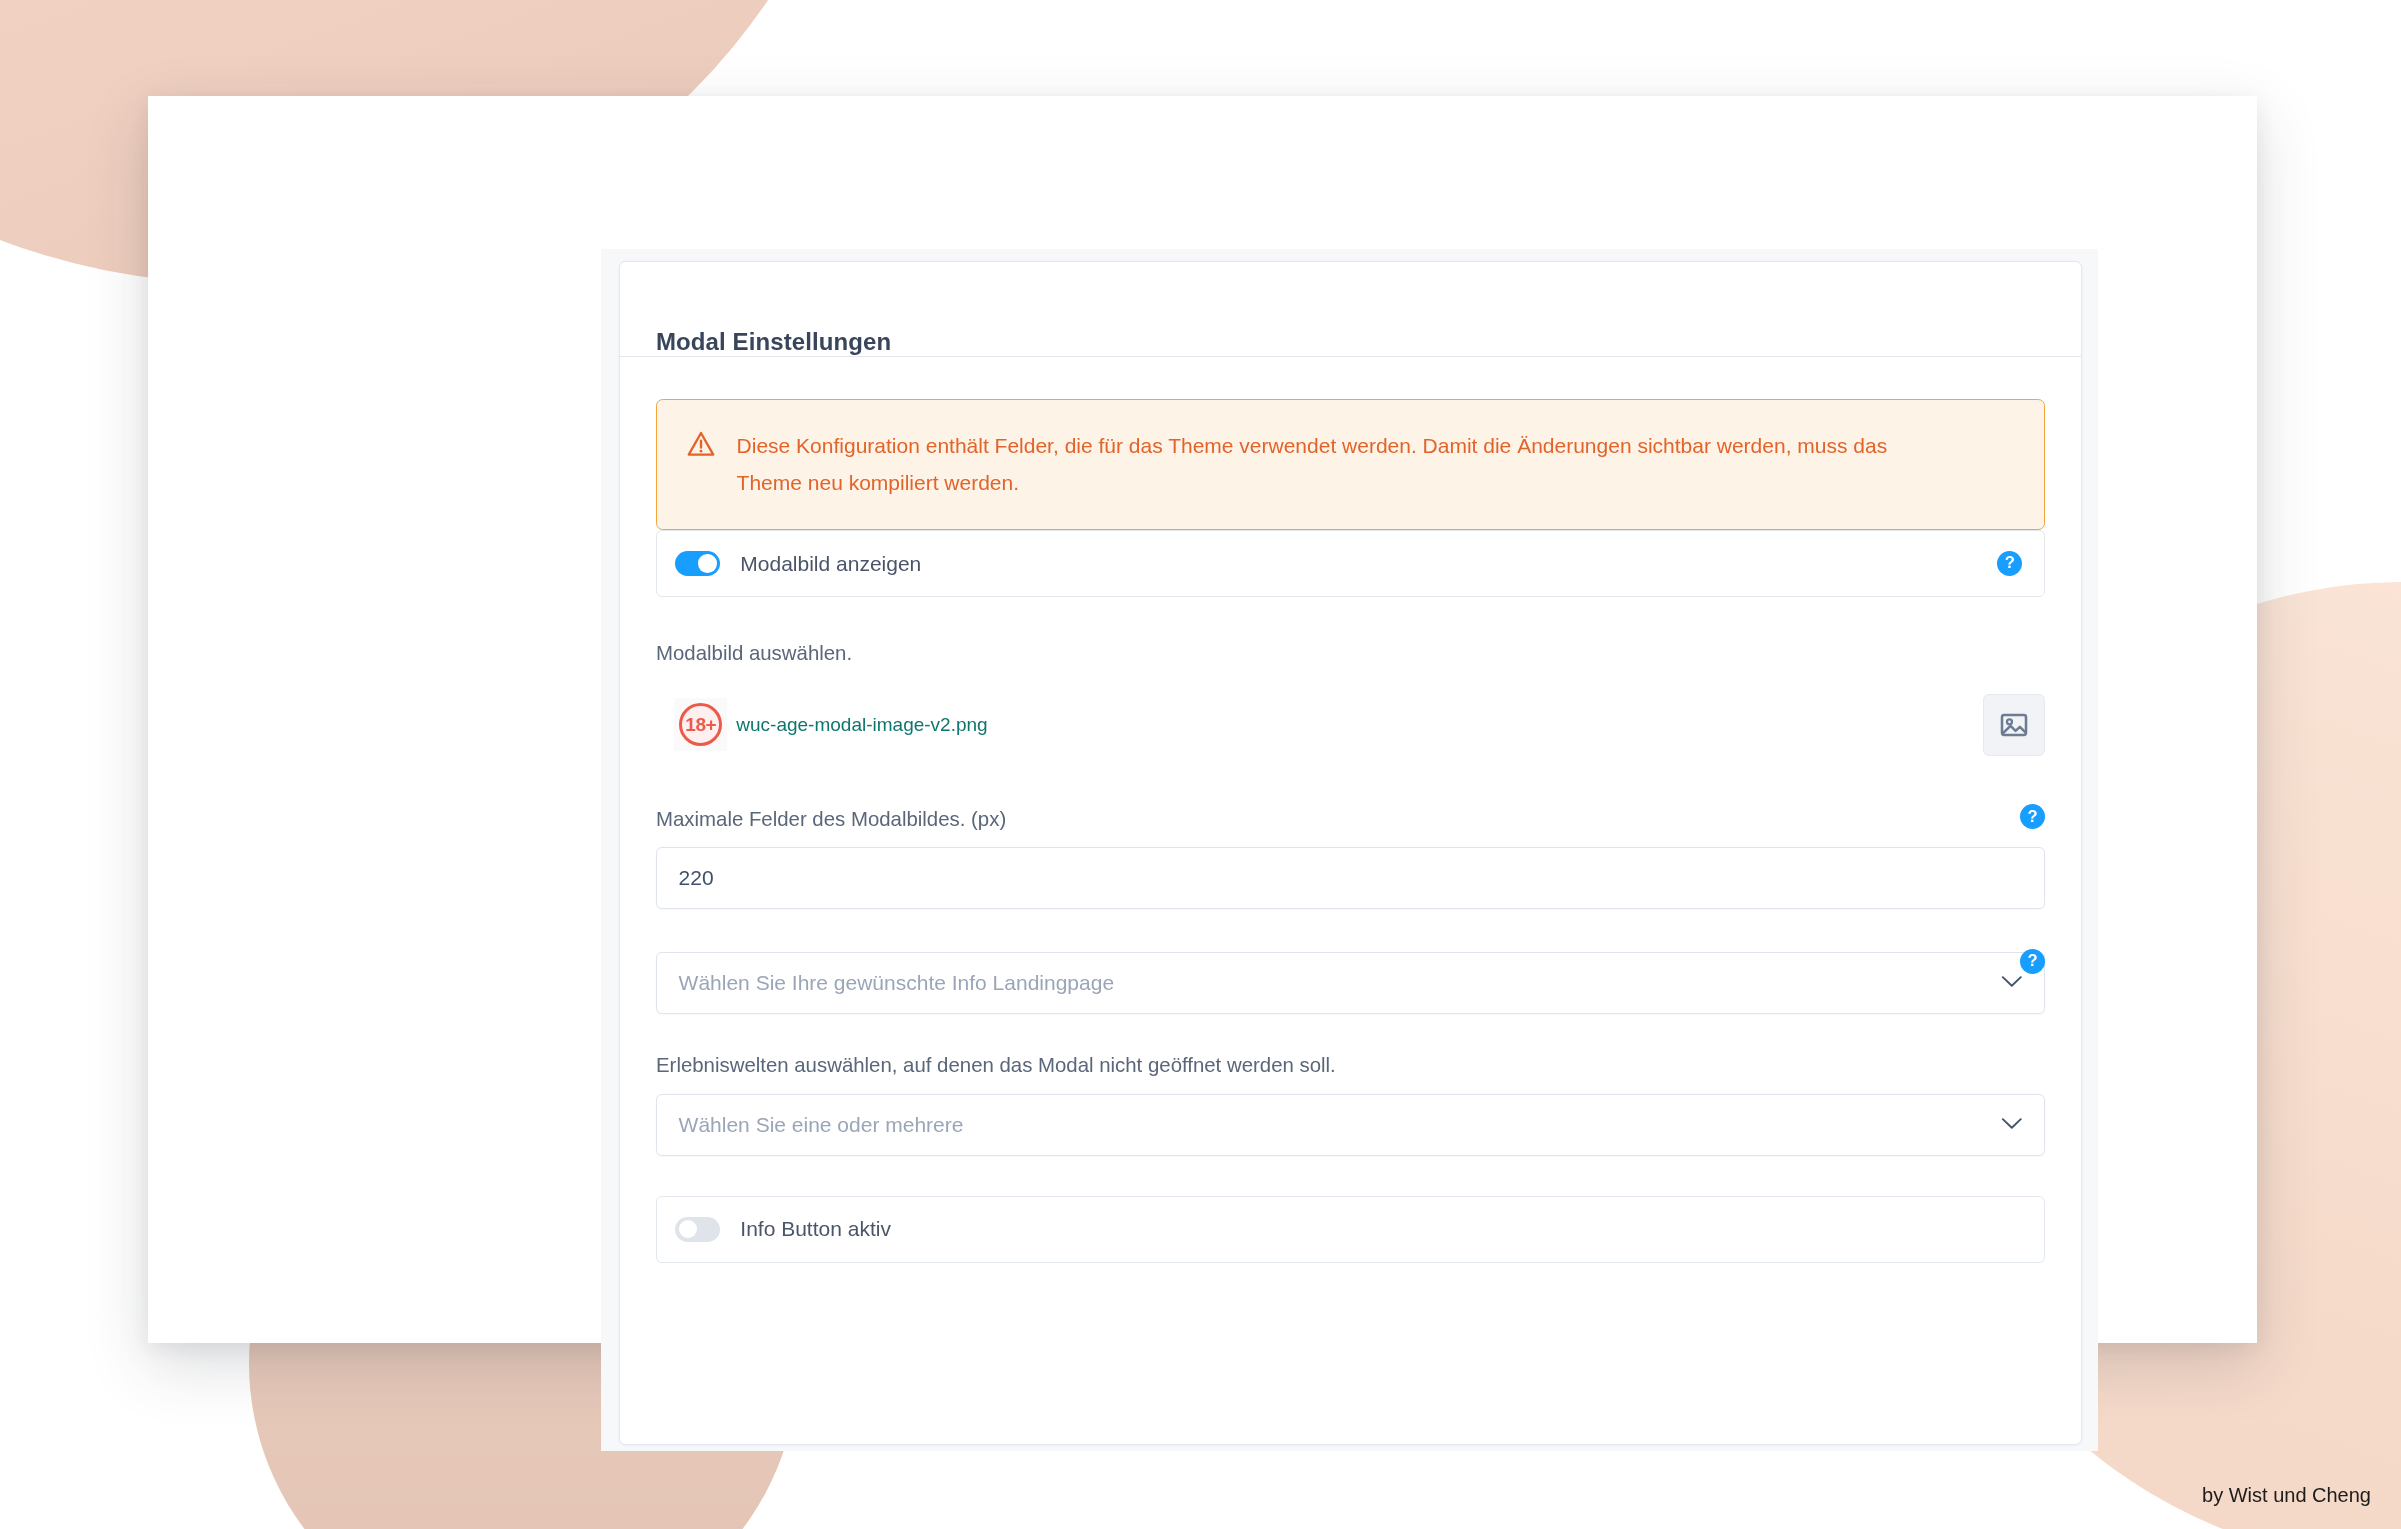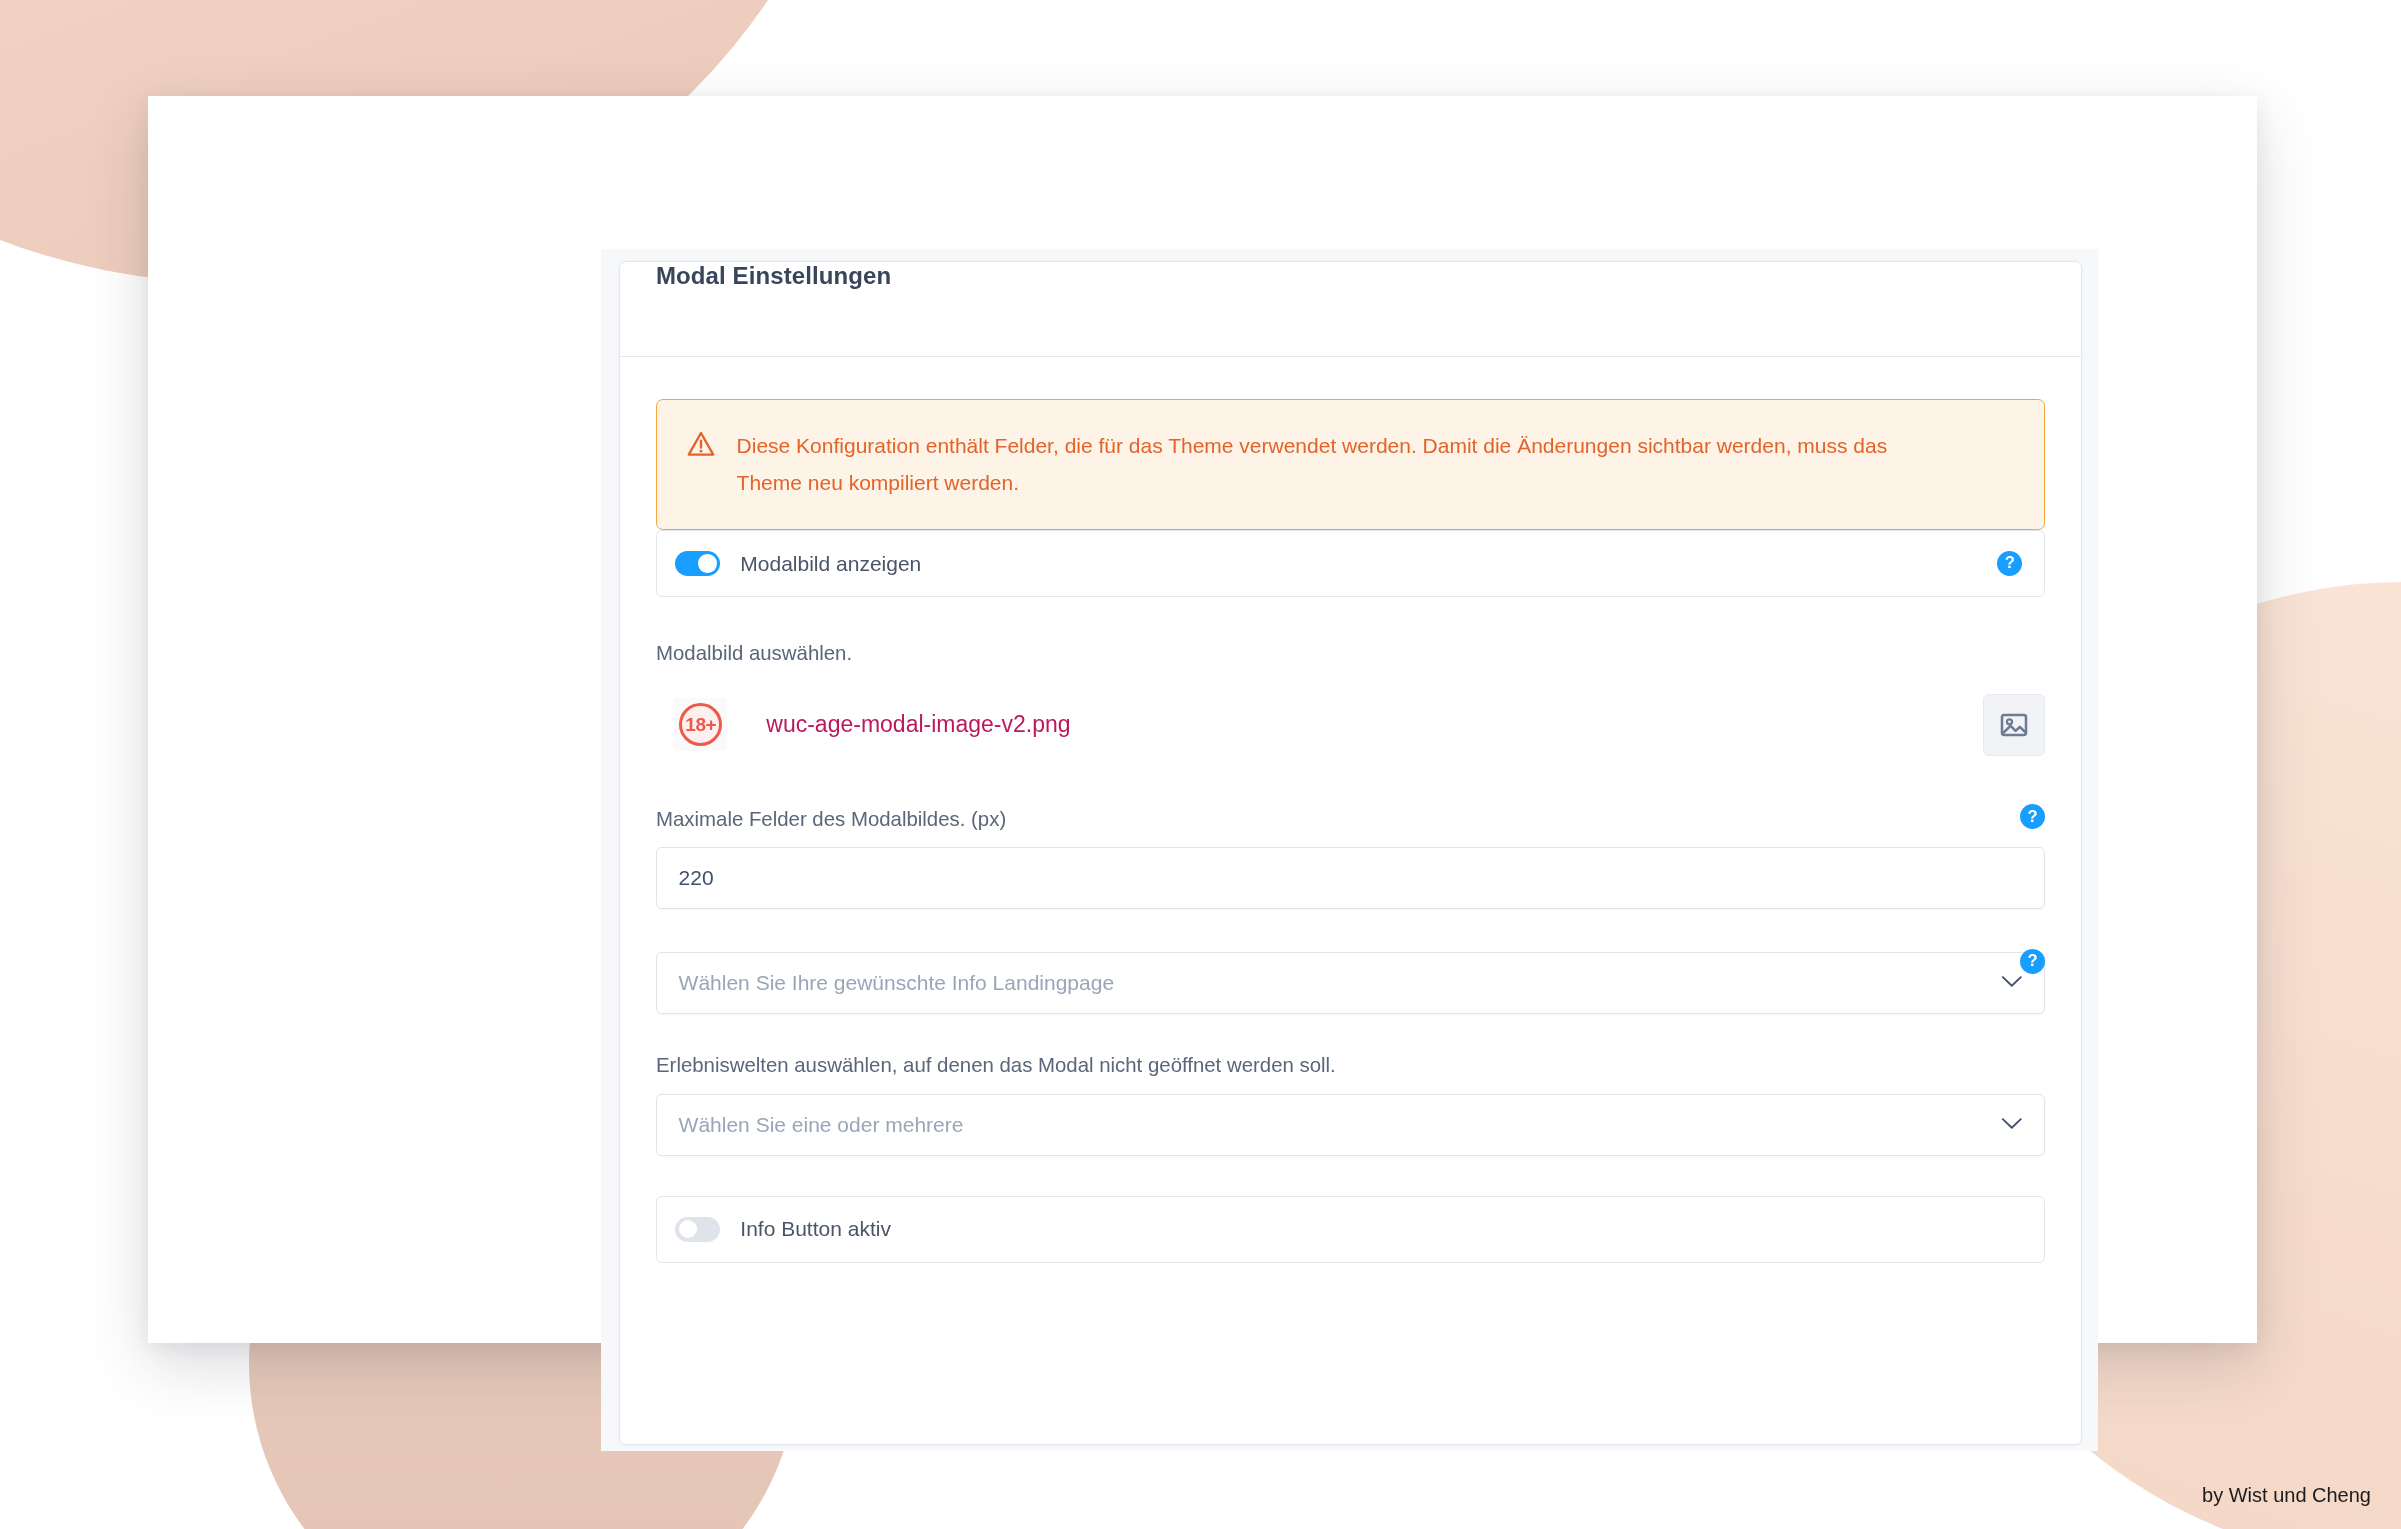--- a/index.html
+++ b/index.html
@@ -78,21 +78,21 @@
     background: #ffffff;
     border: 0.8px solid #e4e8ee;
     border-radius: 6.7px;
     box-shadow: 0 0.8px 2.5px rgba(45,55,75,0.05);
     overflow: hidden;
   }
 
   .card-header {
     height: 95px;
     display: flex;
-    align-items: flex-start;
+    align-items: flex-end;
     padding: 0 36px;
     border-bottom: 0.8px solid #e4e8ee;
   }
   .card-title {
     font-size: 24px;
     font-weight: bold;
     color: #354category;
     color: #38455a;
     letter-spacing: 0.1px;
   }
@@ -257,23 +257,22 @@
     color: #ec5a4b;
     font-size: 19px;
     font-weight: bold;
     display: flex;
     align-items: center;
     justify-content: center;
     background: #fdf0ef;
     letter-spacing: -0.4px;
   }
   .file-name {
-    margin-left: 30px;
-    font-size: 23px;
-    color: #be185d;
+    font-size: 19px;
+    color: #0f766e;
   }
   .upload-btn {
     margin-left: auto;
     width: 62px;
     height: 62px;
     border-radius: 5.8px;
     background: #f1f3f6;
     border: 0.8px solid #e6eaf0;
     display: flex;
     align-items: center;

